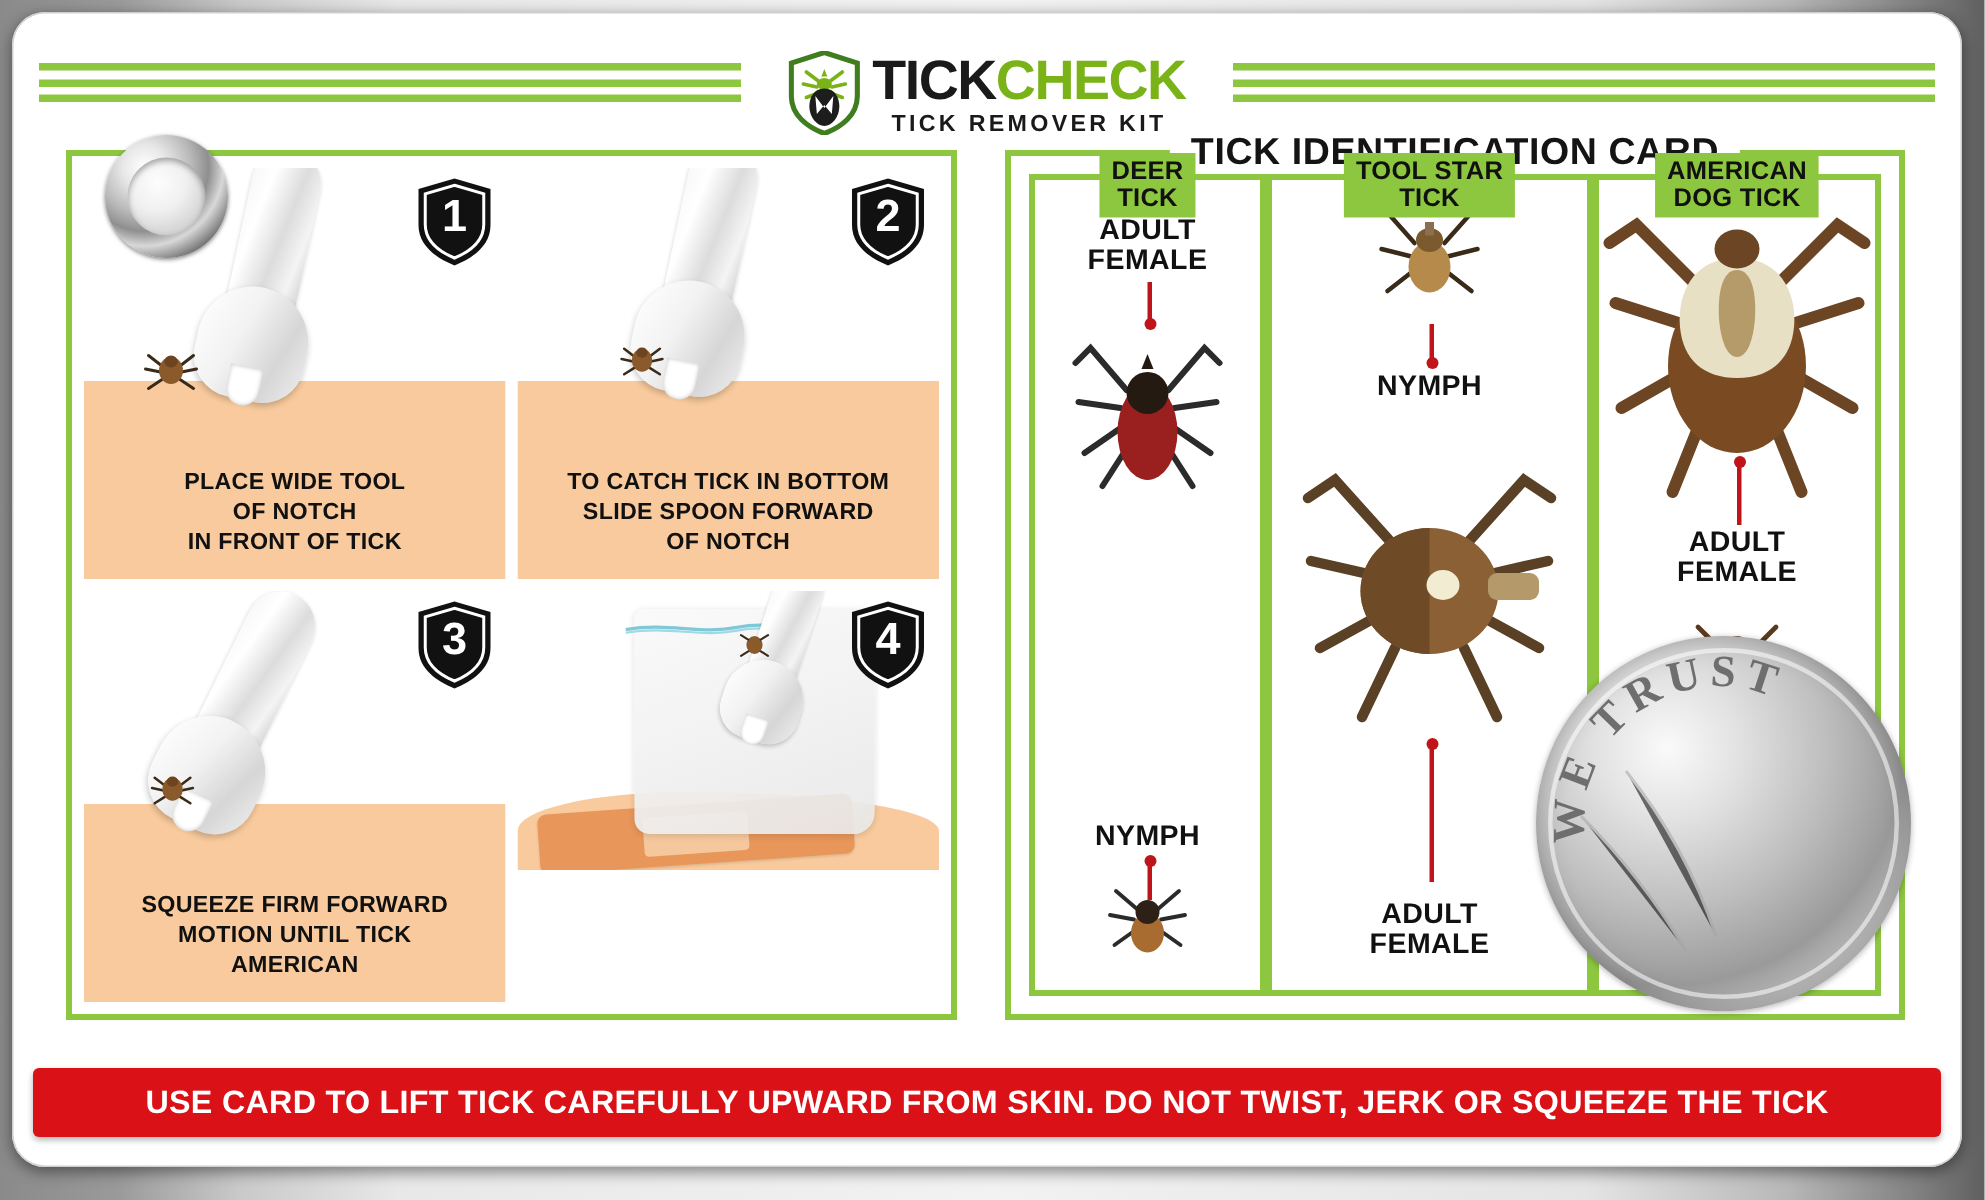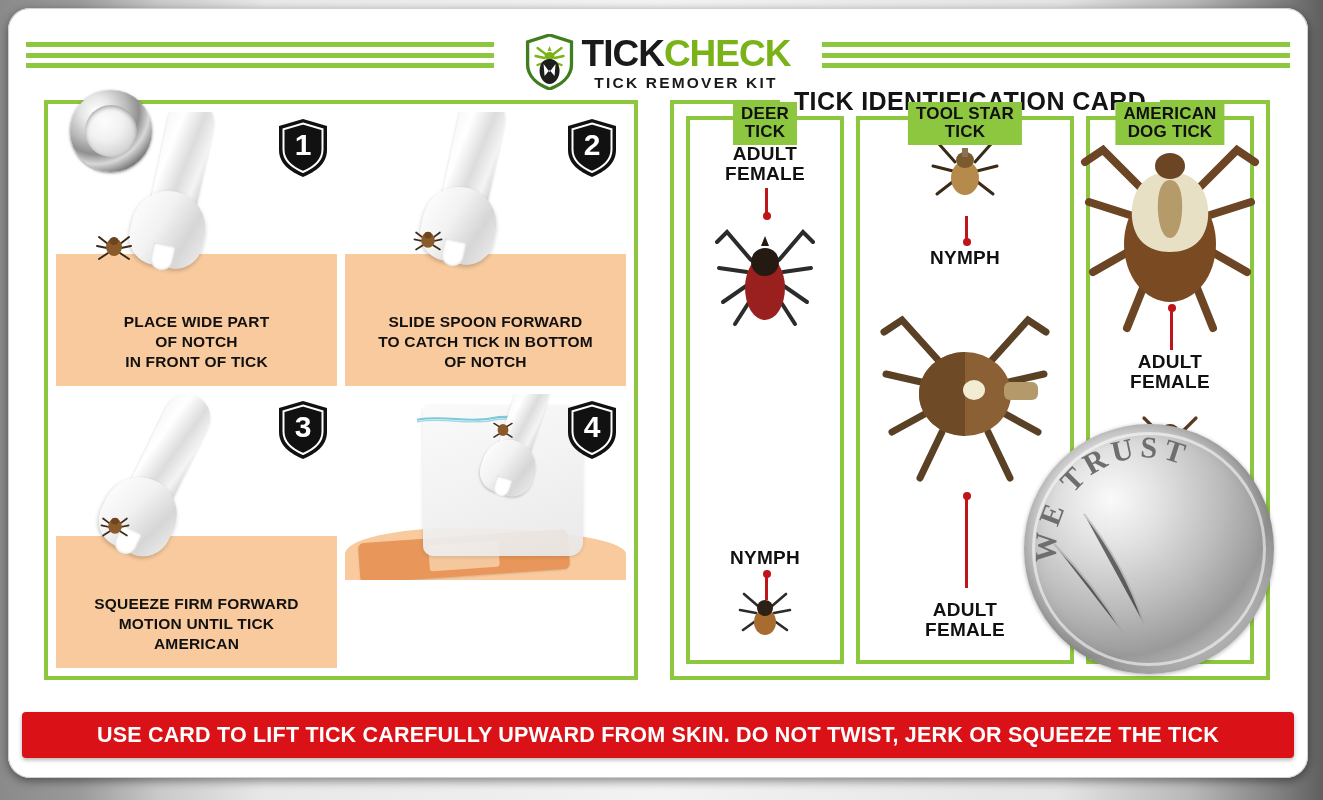--- a/index.html
+++ b/index.html
@@ -76,21 +76,21 @@
      background:linear-gradient(160deg,rgba(250,250,250,.96),rgba(232,232,232,.92));
      border-radius:6px 10px 14px 10px; box-shadow:0 1px 4px rgba(0,0,0,.12);}
   .baggie .zip { position:absolute; left:-6px; right:-6px; top:8px; height:10px; }
   .bandage { position:absolute; width:210px; height:40px; background:#E8965A; border-radius:6px;
      transform:rotate(-4deg); box-shadow:0 1px 2px rgba(0,0,0,.12); }
   .bandage .pad { position:absolute; left:50%; top:50%; transform:translate(-50%,-50%); width:70px; height:26px; background:#F5C79C; border-radius:3px;}
 
   
   .rt-title { position:absolute; left:50%; top:-17px; transform:translateX(-50%);
               background:#fff; padding:0 14px; font-size:25px; font-weight:bold; color:#141414; letter-spacing:.4px; white-space:nowrap; z-index:6;}
-  .species-row { position:absolute; inset:12px; display:flex; gap:12px; }
+  .species-row { position:absolute; inset:12px; display:flex; }
   .species { position:relative; flex:1; border:4px solid #8DC63F; background:#fff; }
   .species.deer { flex:0 0 158px; }
   .species.lone { flex:0 0 218px; }
   .sp-label { position:absolute; left:50%; top:-18px; transform:translateX(-50%);
      background:#8DC63F; color:#111; font-size:17px; font-weight:bold; line-height:1.06;
      padding:3px 8px 4px; text-align:center; white-space:nowrap; z-index:7; letter-spacing:.2px;}
   .sp-inner { position:absolute; inset:0;padding-left:16px; }
   .sp-txt { position:absolute; font-size:19px; font-weight:bold; color:#111; text-align:center; line-height:1.05; letter-spacing:.3px; white-space:nowrap; }
   .leader { position:absolute; width:3px; background:#c0141b; }
   .leader::after { content:""; position:absolute; left:-2.5px; width:8px; height:8px; border-radius:50%; background:#c0141b; }
@@ -170,21 +170,21 @@
           <div class="badge">
             <svg viewBox="0 0 52 60" style="position:absolute;inset:0;">
               <path d="M26 1 L50 8 v24 c0 14 -12 22 -24 27 C14 54 2 46 2 32 V8 Z" fill="#111"></path>
               <path d="M26 5.5 L45.5 11.2 v20.4 c0 11.6 -9.8 18.3 -19.5 22.4 C16.3 49.9 6.5 43.2 6.5 31.6 V11.2 Z" fill="none" stroke="#fff" stroke-width="2"></path>
             </svg>
             <div class="num">1</div>
           </div>
         </div>
         <div class="caption">
           <div>
-            <div>PLACE WIDE PART</div>
+            <div>PLACE WIDE TOOL</div>
             <div>OF NOTCH</div>
             <div>IN FRONT OF TICK</div>
           </div>
         </div>
       </div>
 
       <div class="step">
         <div class="step-art">
           <div class="skin"></div>
           <div class="spoon" style="left:78px; top:-18px; transform:rotate(12deg);">
@@ -202,22 +202,22 @@
           <div class="badge">
             <svg viewBox="0 0 52 60" style="position:absolute;inset:0;">
               <path d="M26 1 L50 8 v24 c0 14 -12 22 -24 27 C14 54 2 46 2 32 V8 Z" fill="#111"></path>
               <path d="M26 5.5 L45.5 11.2 v20.4 c0 11.6 -9.8 18.3 -19.5 22.4 C16.3 49.9 6.5 43.2 6.5 31.6 V11.2 Z" fill="none" stroke="#fff" stroke-width="2"></path>
             </svg>
             <div class="num">2</div>
           </div>
         </div>
         <div class="caption">
           <div>
+            <div>TO CATCH TICK IN BOTTOM</div>
             <div>SLIDE SPOON FORWARD</div>
-            <div>TO CATCH TICK IN BOTTOM</div>
             <div>OF NOTCH</div>
           </div>
         </div>
       </div>
 
       <div class="step">
         <div class="step-art">
           <div class="skin"></div>
           <div class="spoon" style="left:58px; top:-6px; transform:rotate(26deg);">
             <div class="handle"></div>

